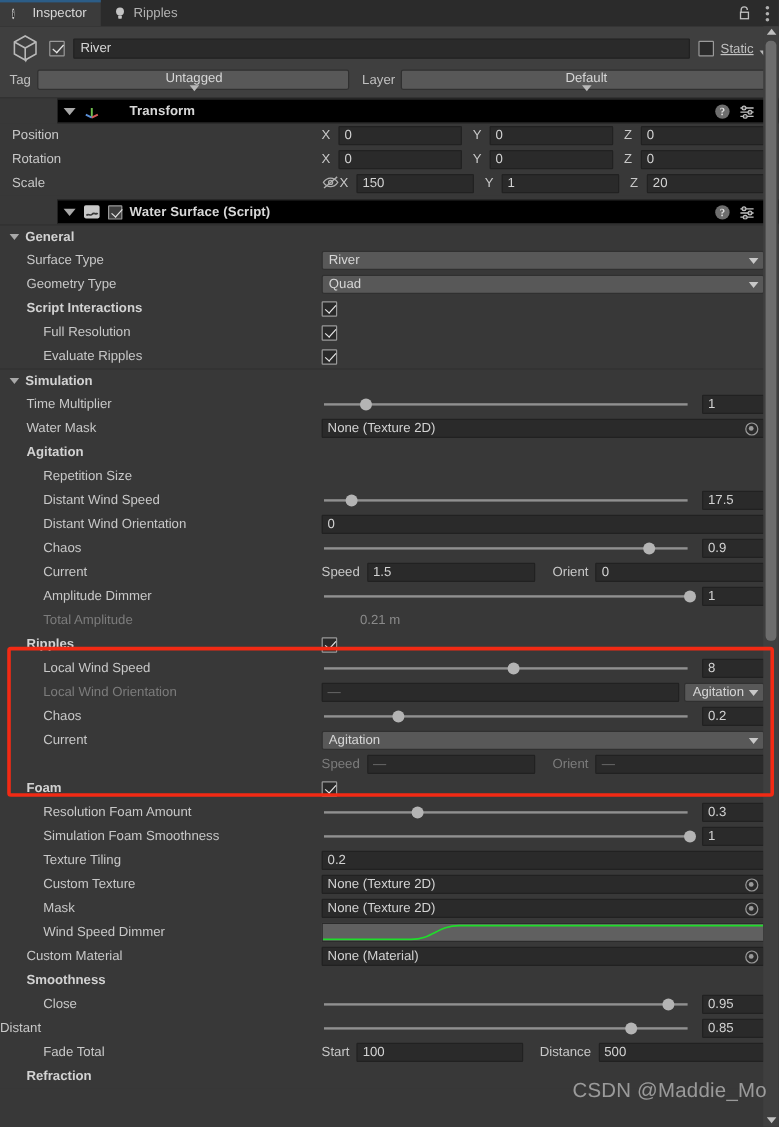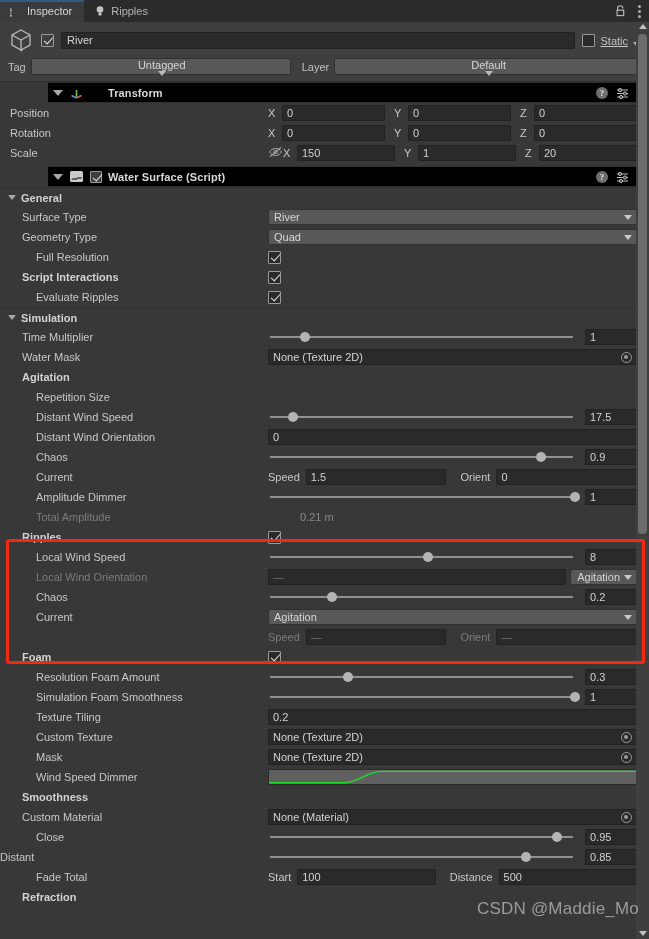--- a/index.html
+++ b/index.html
@@ -457,27 +457,27 @@
     <div class="row">
       <span class="name ind1">Geometry Type</span>
       <div class="ctl">
         <div class="ddfull">
           <span>Quad</span>
           <span class="tri"></span>
         </div>
       </div>
     </div>
     <div class="row">
+      <span class="name ind1 bold">Script Interactions</span>
+      <div class="ctl">
+          <span class="cb checked dark"></span>
+        </div>
+    </div>
+    <div class="row">
       <span class="name ind2">Full Resolution</span>
-      <div class="ctl">
-          <span class="cb checked dark"></span>
-        </div>
-    </div>
-    <div class="row">
-      <span class="name ind1 bold">Script Interactions</span>
       <div class="ctl">
           <span class="cb checked dark"></span>
         </div>
     </div>
     <div class="row">
       <span class="name ind2">Evaluate Ripples</span>
       <div class="ctl">
           <span class="cb checked dark"></span>
         </div>
     </div>
@@ -711,31 +711,31 @@
       <div class="ctl">
         <div class="curve">
           <svg viewBox="0 0 100 16" preserveAspectRatio="none">
             <path d="M0 14.6 L20 14.6 C25 14.6 26 1.6 31 1.6 L100 1.6" fill="none" stroke="#1fdd2a" stroke-width="1.4" vector-effect="non-scaling-stroke"></path>
           </svg>
         </div>
       </div>
     </div>
 
     <div class="row">
-      <span class="name ind1 bold">Smoothness</span>
-      <div class="ctl"></div>
-    </div>
-    <div class="row">
       <span class="name ind1">Custom Material</span>
       <div class="ctl">
         <div class="objfield">
           <span>None (Material)</span>
           <span class="picker"></span>
         </div>
       </div>
+    </div>
+    <div class="row">
+      <span class="name ind1 bold">Smoothness</span>
+      <div class="ctl"></div>
     </div>
     <div class="row">
       <span class="name ind2">Close</span>
       <div class="ctl">
         <div class="slider">
           <div class="strack"></div>
           <div class="sknob" style="left:94%"></div>
         </div>
         <div class="numfield">
             <span>0.95</span>

